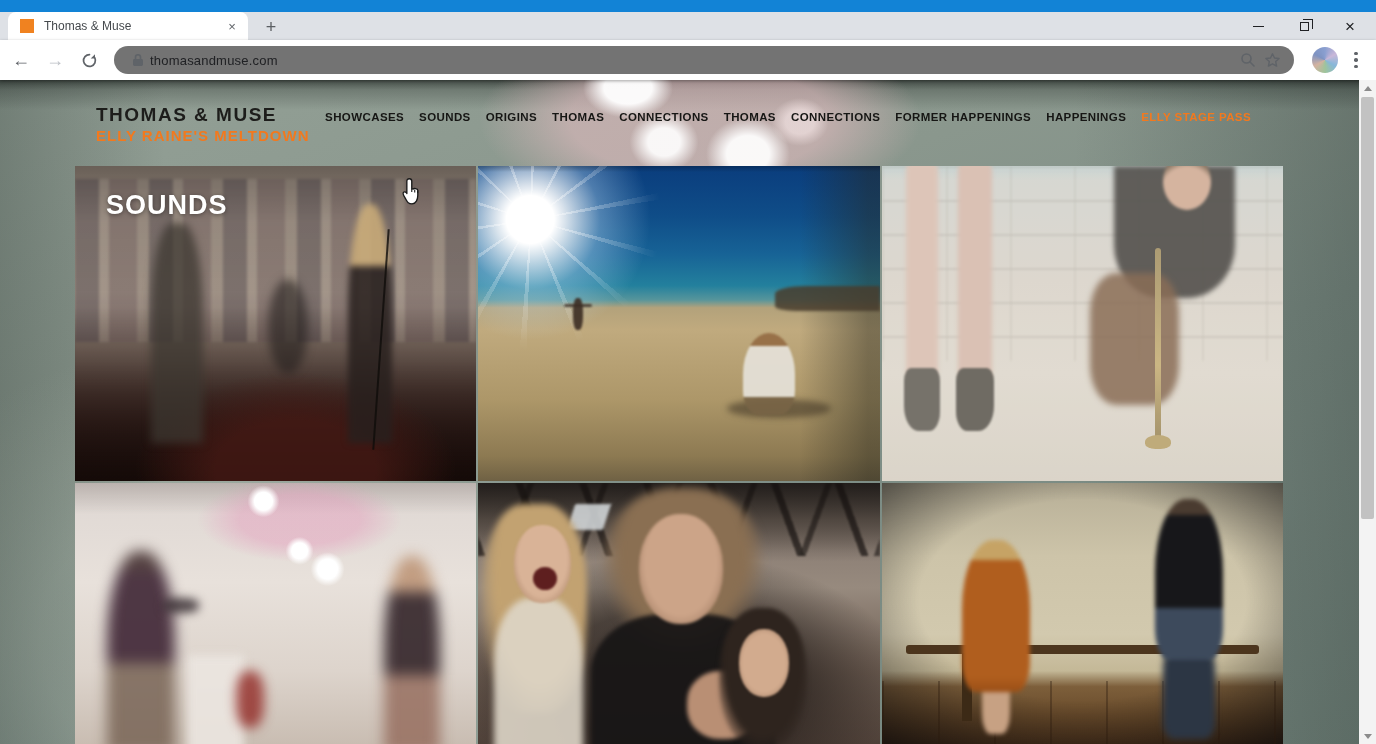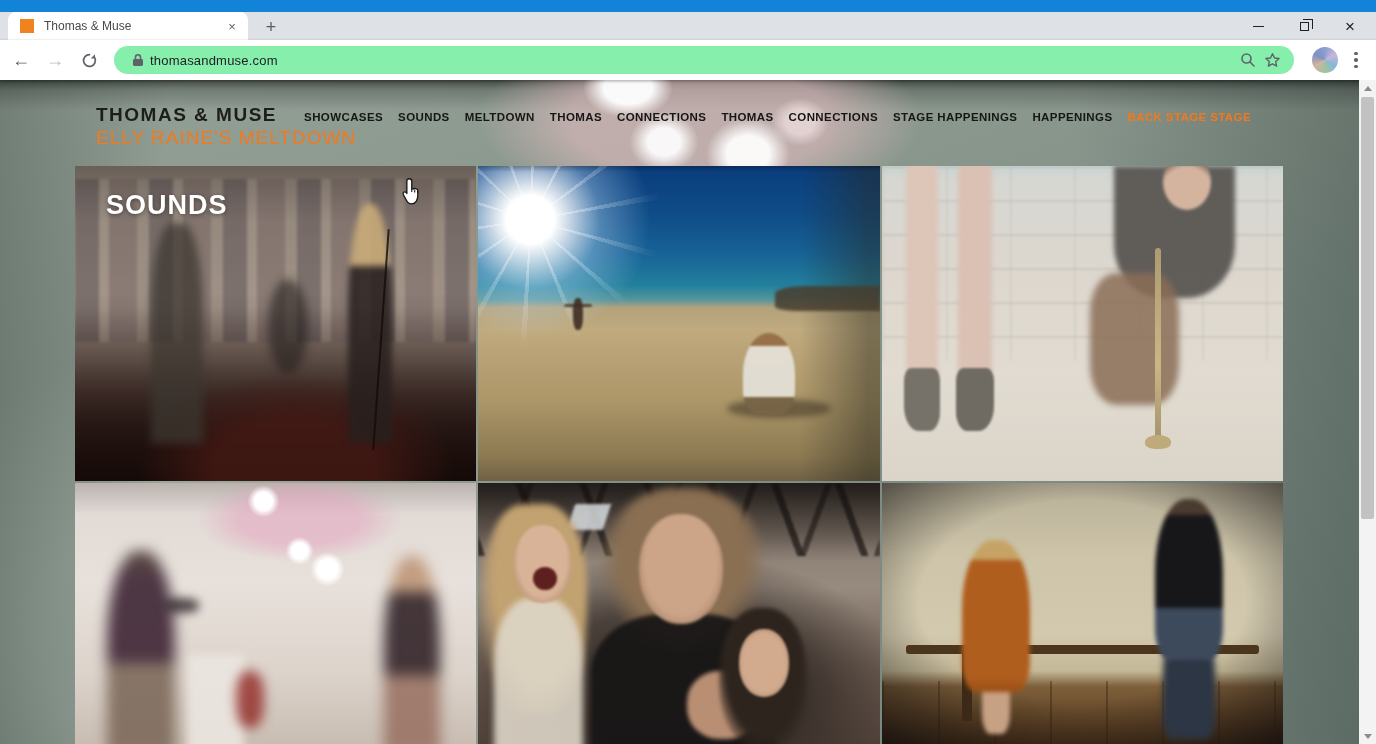--- a/index.html
+++ b/index.html
@@ -25,21 +25,21 @@
   .glyph-restore::before { content:""; position:absolute; left:2px; top:-4px; width:9px; height:9px;
                            border:1.4px solid #202124; border-left:none; border-bottom:none; }
   .glyph-close { font-size:17px; line-height:1; color:#202124; }
 
   .toolbar { position:absolute; left:0; top:40px; width:1376px; height:40px; background:#ffffff;
              display:flex; align-items:center; box-shadow:0 1px 3px rgba(0,0,0,.35); z-index:5; }
   .nav-ico { width:26px; height:26px; margin-left:8px; display:flex; align-items:center;
              justify-content:center; font-size:18px; color:#5f6368; }
   .nav-ico.disabled { color:#bdc1c6; }
   .reload-svg { width:17px; height:17px; }
-  .omnibox { height:28px; flex:1; margin:0 10px 0 12px; background:#86efac; border-radius:14px;
+  .omnibox { height:28px; flex:1; margin:0 10px 0 12px; background:#737373; border-radius:14px;
              display:flex; align-items:center; padding:0 10px; }
   .lock-svg { width:12px; height:14px; margin:0 6px 0 8px; }
   .url-text { font-size:13px; color:#202124; letter-spacing:.2px; }
   .omni-spacer { flex:1; }
   .omni-ico { width:24px; height:24px; display:flex; align-items:center; justify-content:center; color:#5f6368; }
   .avatar { width:26px; height:26px; border-radius:50%; margin:0 8px;
             background:conic-gradient(#8a9fd0,#c9b7d8,#86b7d9,#9fc49a,#d3b2a0,#7e93c2,#8a9fd0);
             filter:blur(.4px); }
   .menu-dots { width:20px; height:26px; margin-right:10px; display:flex; flex-direction:column;
                align-items:center; justify-content:center; gap:3px; }
@@ -54,21 +54,21 @@
       radial-gradient(ellipse 36px 30px at 800px 42px, rgba(255,240,240,.55) 0 40%, rgba(255,255,255,0) 80%),
       radial-gradient(ellipse 260px 110px at 700px 40px, rgba(233,190,195,.55) 0 50%, rgba(233,190,195,0) 85%),
       linear-gradient(180deg, rgba(20,26,23,.62) 0px, rgba(20,26,23,.25) 10px, rgba(20,26,23,0) 30px),
       linear-gradient(90deg, rgba(30,42,38,.28) 0%, rgba(30,42,38,0) 12%, rgba(30,42,38,0) 78%, rgba(30,42,38,.30) 100%),
       radial-gradient(ellipse 500px 380px at 240px 560px, rgba(182,194,182,.45) 0 40%, rgba(182,194,182,0) 80%),
       linear-gradient(160deg, #93a096 0%, #8a978d 34%, #7e8e86 60%, #75867e 100%);
   }
 
   .brand { position:absolute; left:96px; top:24px; }
   .brand-title { font-size:19px; font-weight:bold; color:#1d1d1b; letter-spacing:1.5px; }
-  .brand-sub { font-size:19px; font-weight:normal; color:#f2791e; letter-spacing:1px; margin-top:1px; }
+  .brand-sub { font-size:15px; font-weight:bold; color:#f2791e; letter-spacing:1px; margin-top:1px; }
 
   .topnav { position:absolute; right:125px; top:31px; display:flex; gap:15px; }
   .nav-item { font-size:11.5px; font-weight:bold; color:#161614; letter-spacing:.4px; cursor:pointer; white-space:nowrap; }
   .nav-item.accent { color:#f2791e; }
 
   
   .gallery { position:absolute; left:75px; top:86px; width:1208px; height:578px;
              display:grid; grid-template-columns:1fr 1fr 1fr; grid-template-rows:315px 261px; gap:2px; }
   .tile { position:relative; overflow:hidden; cursor:pointer; }
   .tile .fig { position:absolute; }
@@ -264,28 +264,28 @@
 <div class="page">
 
   <div class="brand">
     <div class="brand-title">THOMAS &amp; MUSE</div>
     <div class="brand-sub">ELLY RAINE'S MELTDOWN</div>
   </div>
 
   <div class="topnav">
     <span class="nav-item">SHOWCASES</span>
     <span class="nav-item">SOUNDS</span>
-    <span class="nav-item">MELTDOWN</span>
+    <span class="nav-item">ORIGINS</span>
     <span class="nav-item">THOMAS</span>
     <span class="nav-item">CONNECTIONS</span>
     <span class="nav-item">THOMAS</span>
     <span class="nav-item">CONNECTIONS</span>
-    <span class="nav-item">STAGE HAPPENINGS</span>
+    <span class="nav-item">FORMER HAPPENINGS</span>
     <span class="nav-item">HAPPENINGS</span>
-    <span class="nav-item accent">BACK STAGE STAGE</span>
+    <span class="nav-item accent">ELLY STAGE PASS</span>
   </div>
 
   <div class="gallery">
 
     <div class="tile t1">
       <div class="fig wall"></div>
       <div class="fig f-left"></div>
       <div class="fig f-drum"></div>
       <div class="fig f-sing"></div>
       <div class="fig micst"></div>

